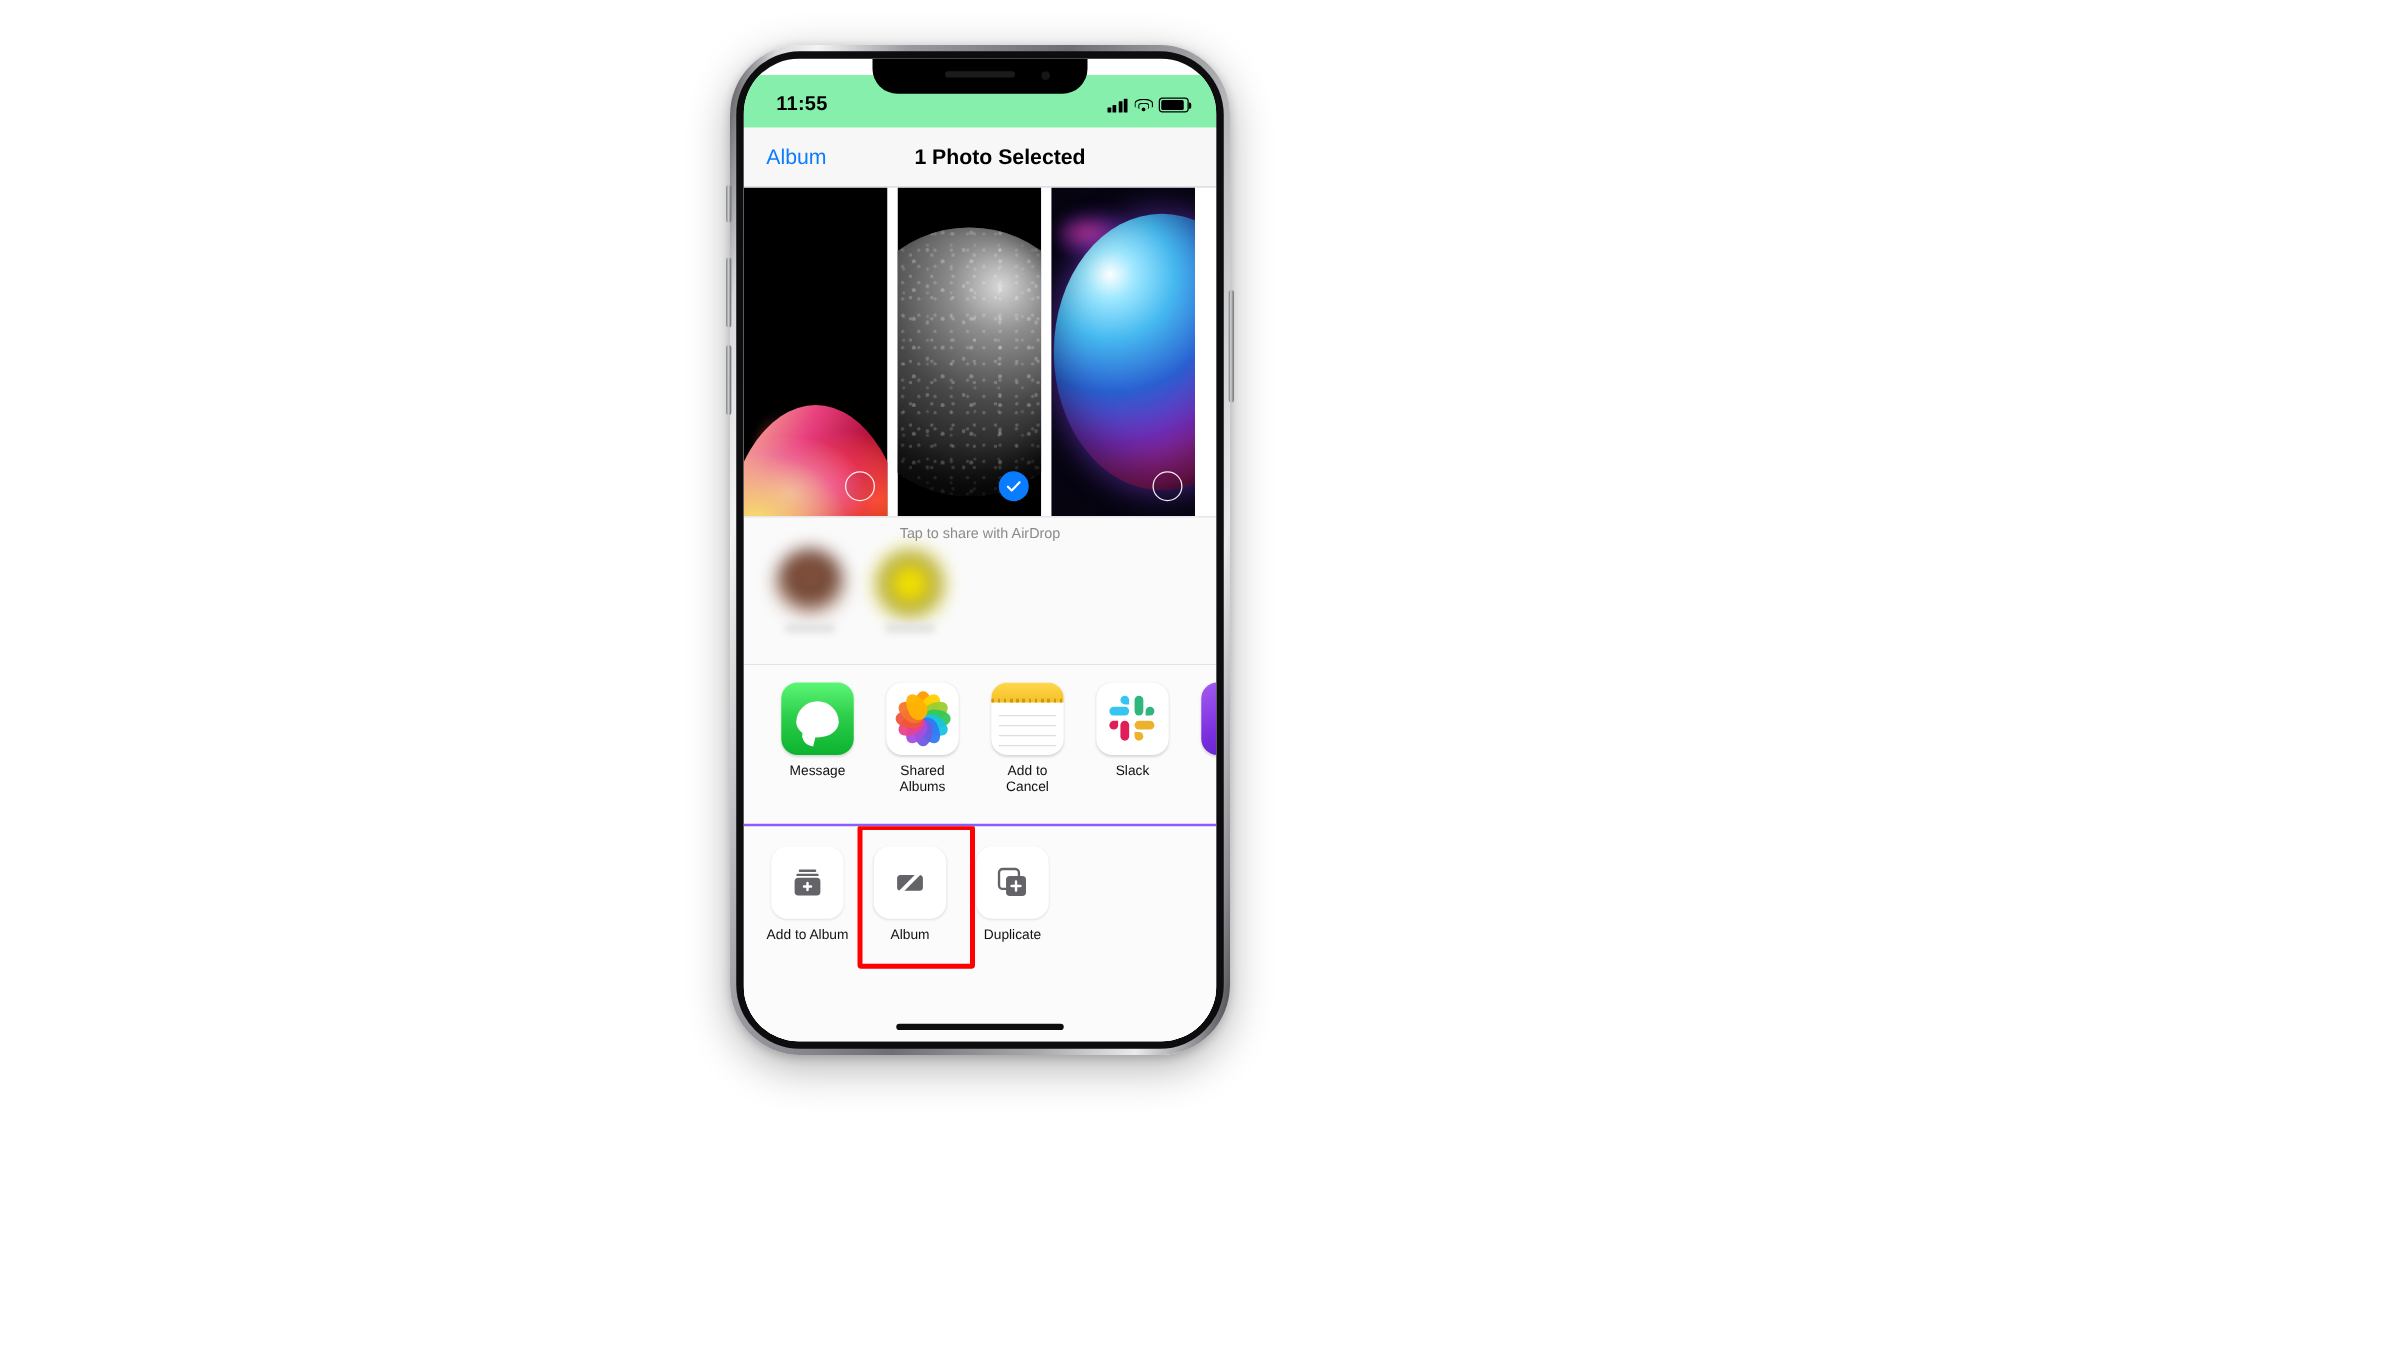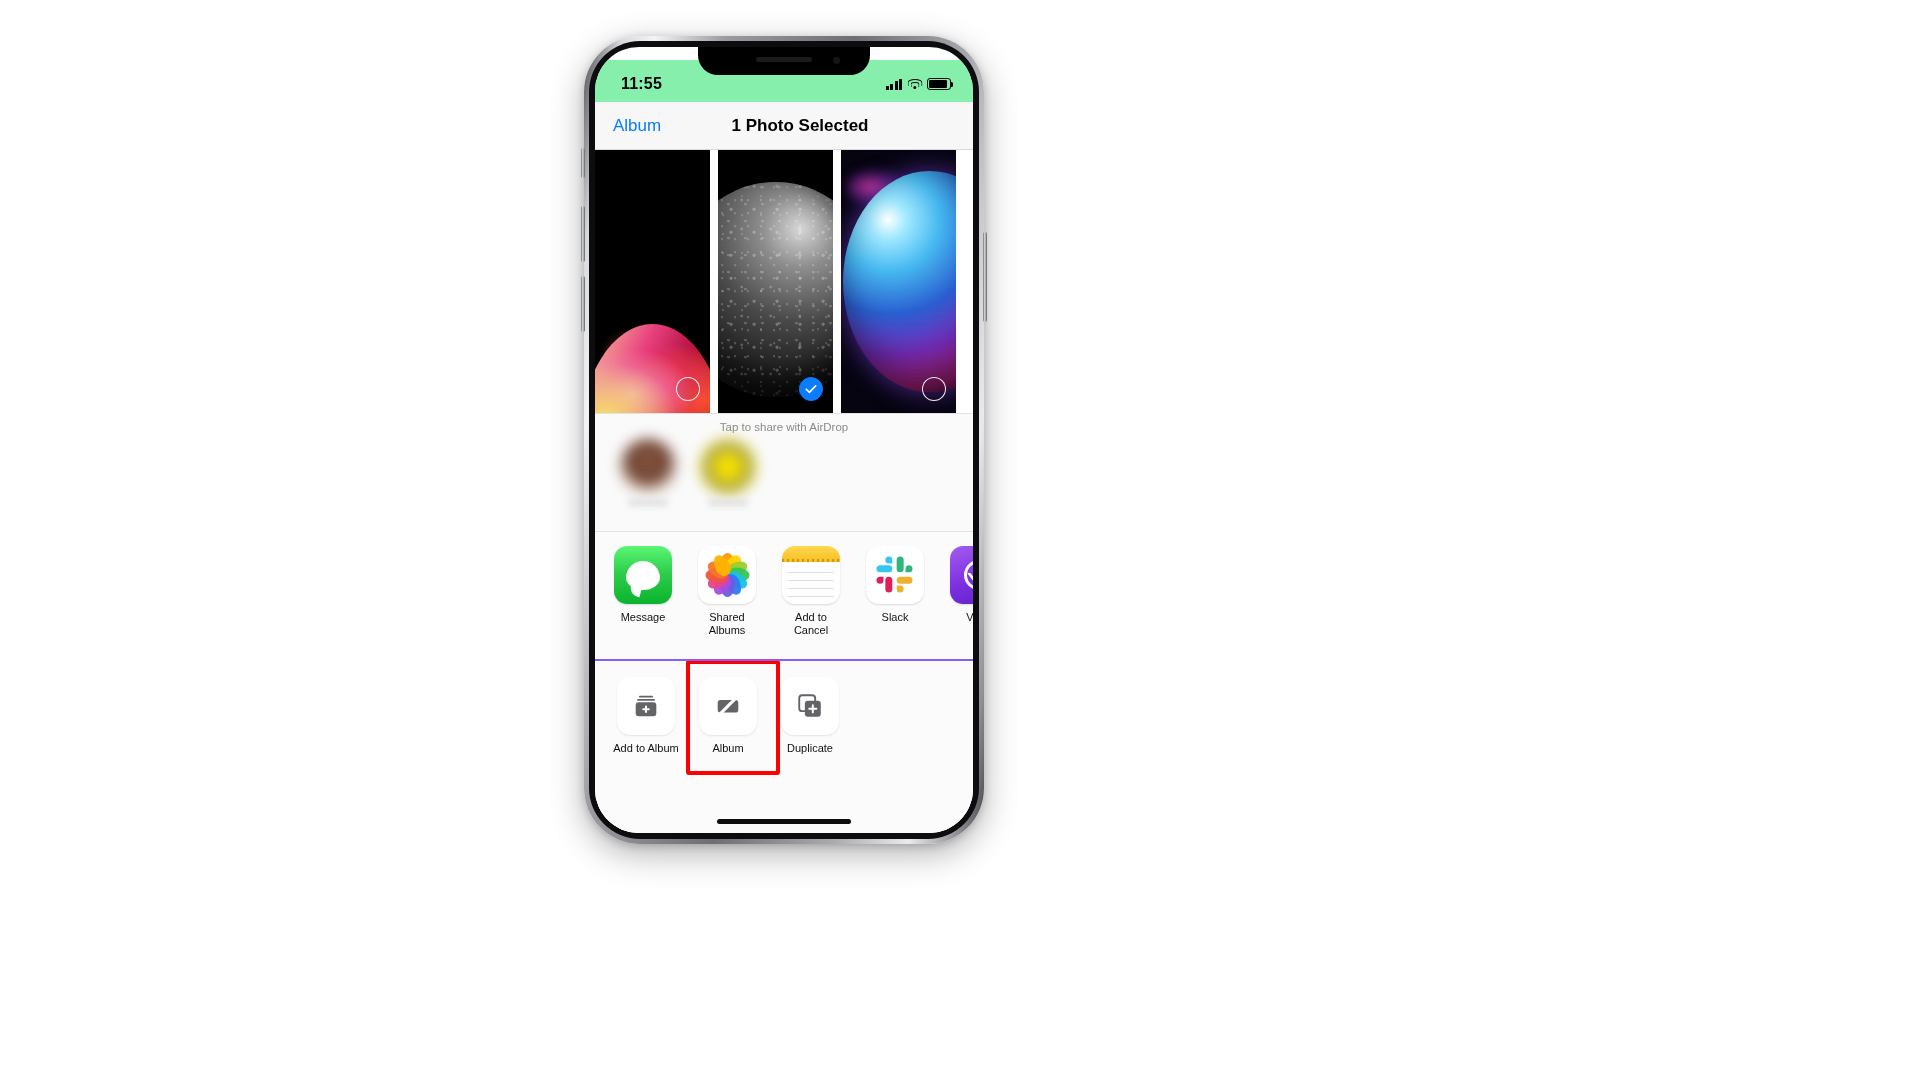--- a/index.html
+++ b/index.html
@@ -173,21 +173,21 @@
   .ad-person { width:58px; display:flex; flex-direction:column; align-items:center; }
   .ad-avatar { width:56px; height:56px; border-radius:50%; filter: blur(7px); }
   .ad-a1 { background: radial-gradient(circle at 50% 38%, #8a5a44 0%, #6b3f2e 45%, #f0e2d8 72%, #f7f4f1 100%); }
   .ad-a2 { background: radial-gradient(circle at 50% 50%, #f3e200 0%, #f0dc00 34%, #8e8e70 52%, #f2e000 70%, #f8f2a0 100%); }
   .ad-name { margin-top:4px; height:7px; width:40px; border-radius:3px; background:#e0e0e2; filter: blur(3px); }
 
   
   .approw {
     flex:0 0 auto; height: 128px; background:#fbfbfb;
     border-top:1px solid #e2e2e6;
-    display:flex; gap:22px; padding: 14px 0 0 17px; overflow:hidden;
+    display:flex; gap:22px; padding: 14px 0 0 28px; overflow:hidden;
   }
   .app { width:62px; flex:0 0 auto; display:flex; flex-direction:column; align-items:center; }
   .app-icon { width:58px; height:58px; border-radius:13px; overflow:hidden; position:relative; box-shadow:0 1px 2px rgba(0,0,0,.14); }
   .app-label { margin-top:7px; font-size:11px; line-height:13px; color:#111; text-align:center; }
 
   .ic-message { background: linear-gradient(180deg,#5bf675 0%, #2ccd4a 48%, #0bb32f 100%); display:flex; align-items:center; justify-content:center; }
   .ic-message .bub { width:34px; height:29px; background:#fff; border-radius:50% 50% 50% 50%/58% 58% 42% 42%; position:relative; }
   .ic-message .bub::after { content:""; position:absolute; left:4px; bottom:-6px; width:11px; height:11px; background:#fff; border-radius:0 0 0 80%; transform:rotate(14deg); }
 
   .ic-photos { background:#fff; display:flex; align-items:center; justify-content:center; }

